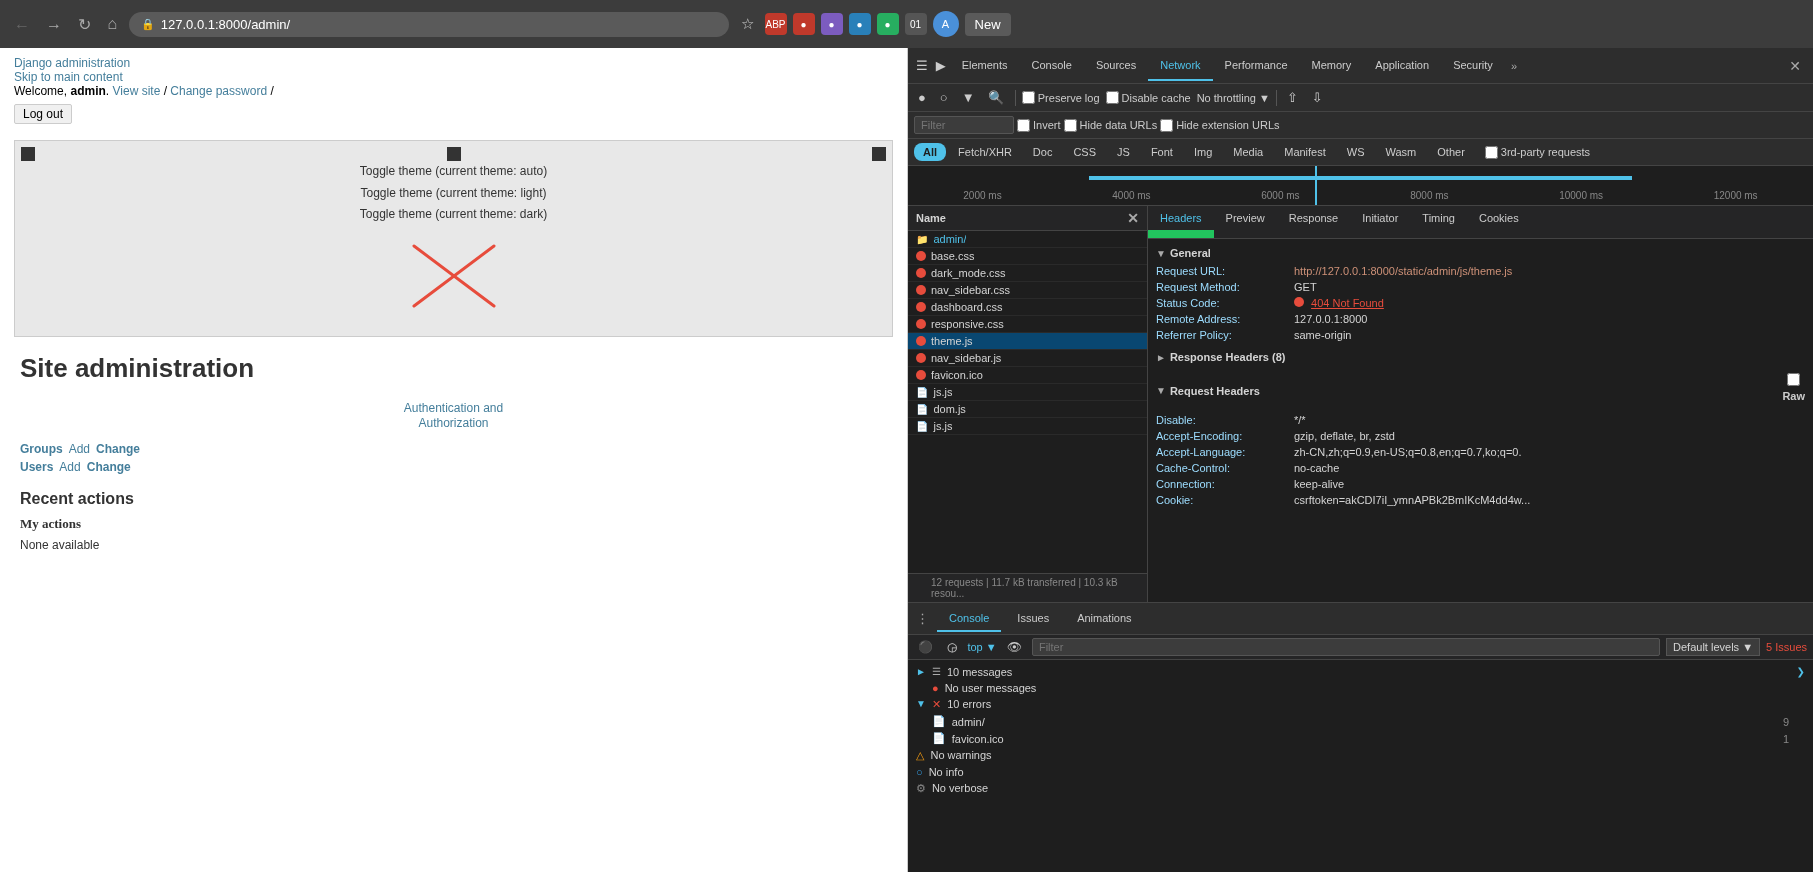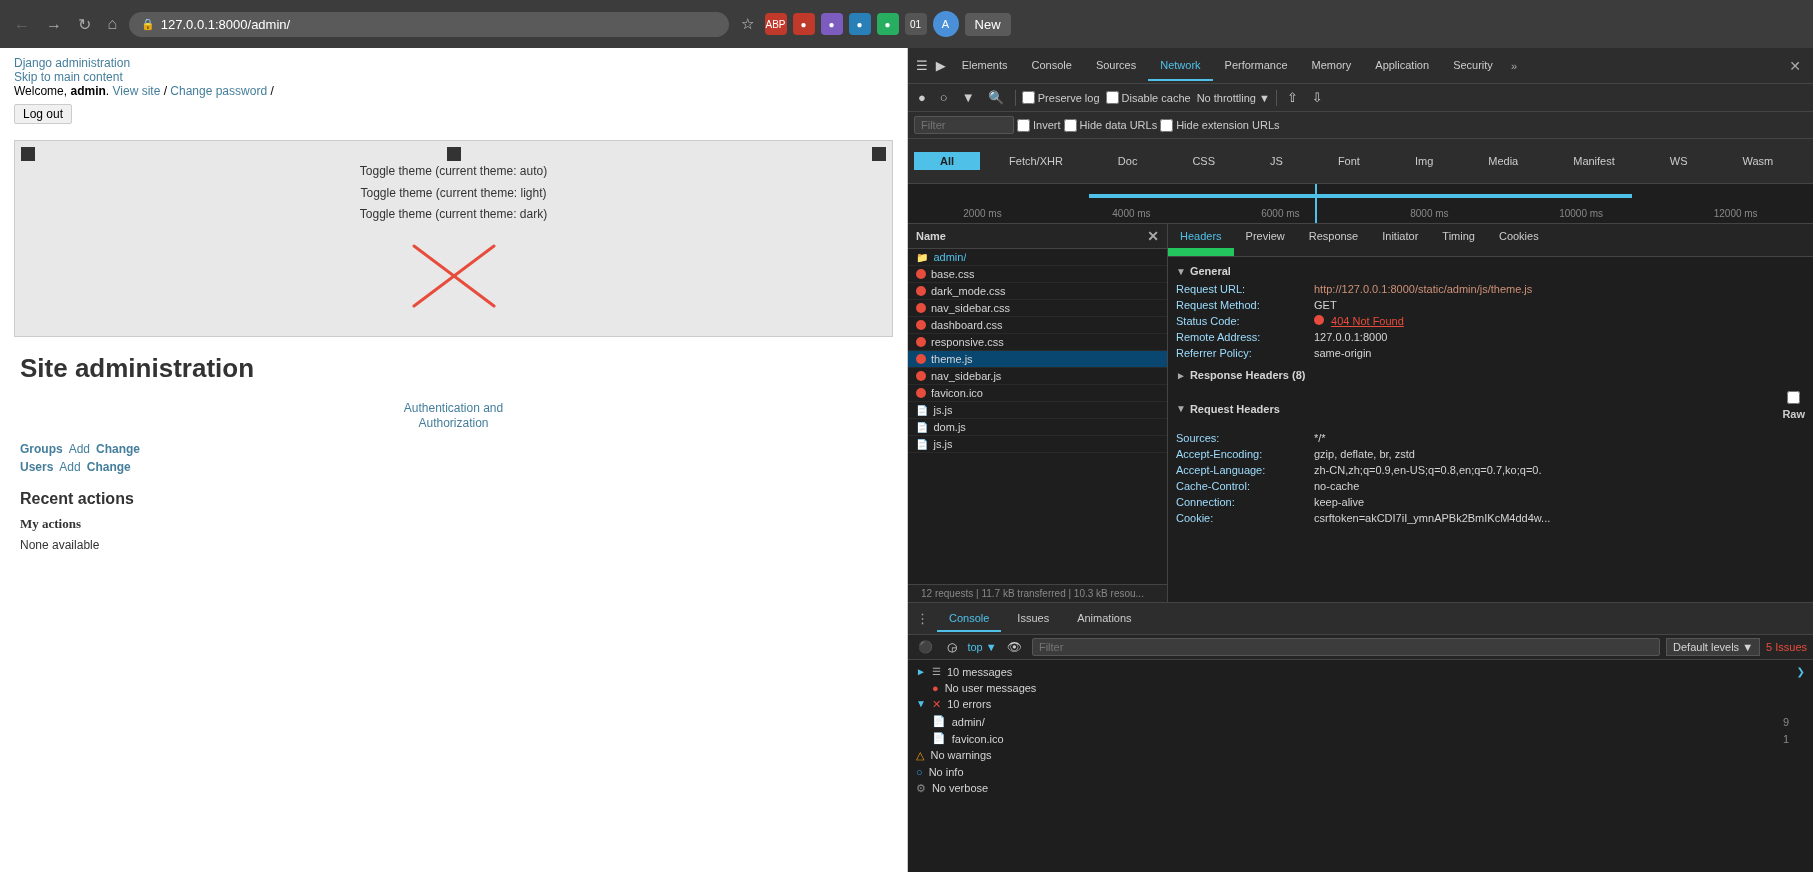--- a/index.html
+++ b/index.html
@@ -282,22 +282,22 @@
       display: flex;
       align-items: center;
       padding: 4px 6px;
       gap: 3px;
       background: #2d2d2d;
       border-bottom: 1px solid #444;
       flex-shrink: 0;
       overflow-x: auto;
     }
     .filter-pill {
-      padding: 2px 25px;
-      border-radius: 0;
+      padding: 2px 8px;
+      border-radius: 8px;
       font-size: 11px;
       cursor: pointer;
       color: #ccc;
       border: 1px solid transparent;
       white-space: nowrap;
     }
     .filter-pill.active {
       background: #4fc1e9;
       color: #1e1e1e;
       font-weight: bold;
@@ -347,21 +347,21 @@
 
     
     .network-split {
       display: flex;
       flex: 1;
       overflow: hidden;
     }
 
     
     .network-name-panel {
-      width: 260px;
+      width: 240px;
       flex-shrink: 0;
       border-right: 1px solid #444;
       display: flex;
       flex-direction: column;
       overflow: hidden;
     }
     .name-header {
       padding: 4px 8px;
       font-weight: bold;
       color: #d4d4d4;
@@ -398,21 +398,21 @@
     .dot-red { background: #e74c3c; }
     .item-icon {
       font-size: 10px;
       color: #888;
       flex-shrink: 0;
     }
     .item-name { color: #d4d4d4; overflow: hidden; text-overflow: ellipsis; white-space: nowrap; }
     .item-name.folder { color: #4fc1e9; }
 
     .network-status-bar {
-      padding: 3px 13px;
+      padding: 3px 23px;
       color: #888;
       font-size: 10px;
       border-top: 1px solid #444;
       background: #252526;
       flex-shrink: 0;
     }
 
     
     .headers-panel {
       flex: 1;
@@ -866,21 +866,21 @@
 
           <div class="headers-section-title" style="margin-top:10px;">
             <span class="arrow">▼</span>
             <span>Request Headers</span>
             <div class="raw-checkbox" style="margin-left:auto;flex-direction:column;">
               <input type="checkbox" style="">
               <span>Raw</span>
             </div>
           </div>
           <div class="headers-row">
-            <span class="headers-key">Sources:</span>
+            <span class="headers-key">Disable:</span>
             <span class="headers-value">*/*</span>
           </div>
           <div class="headers-row">
             <span class="headers-key">Accept-Encoding:</span>
             <span class="headers-value">gzip, deflate, br, zstd</span>
           </div>
           <div class="headers-row">
             <span class="headers-key">Accept-Language:</span>
             <span class="headers-value">zh-CN,zh;q=0.9,en-US;q=0.8,en;q=0.7,ko;q=0.</span>
           </div>

